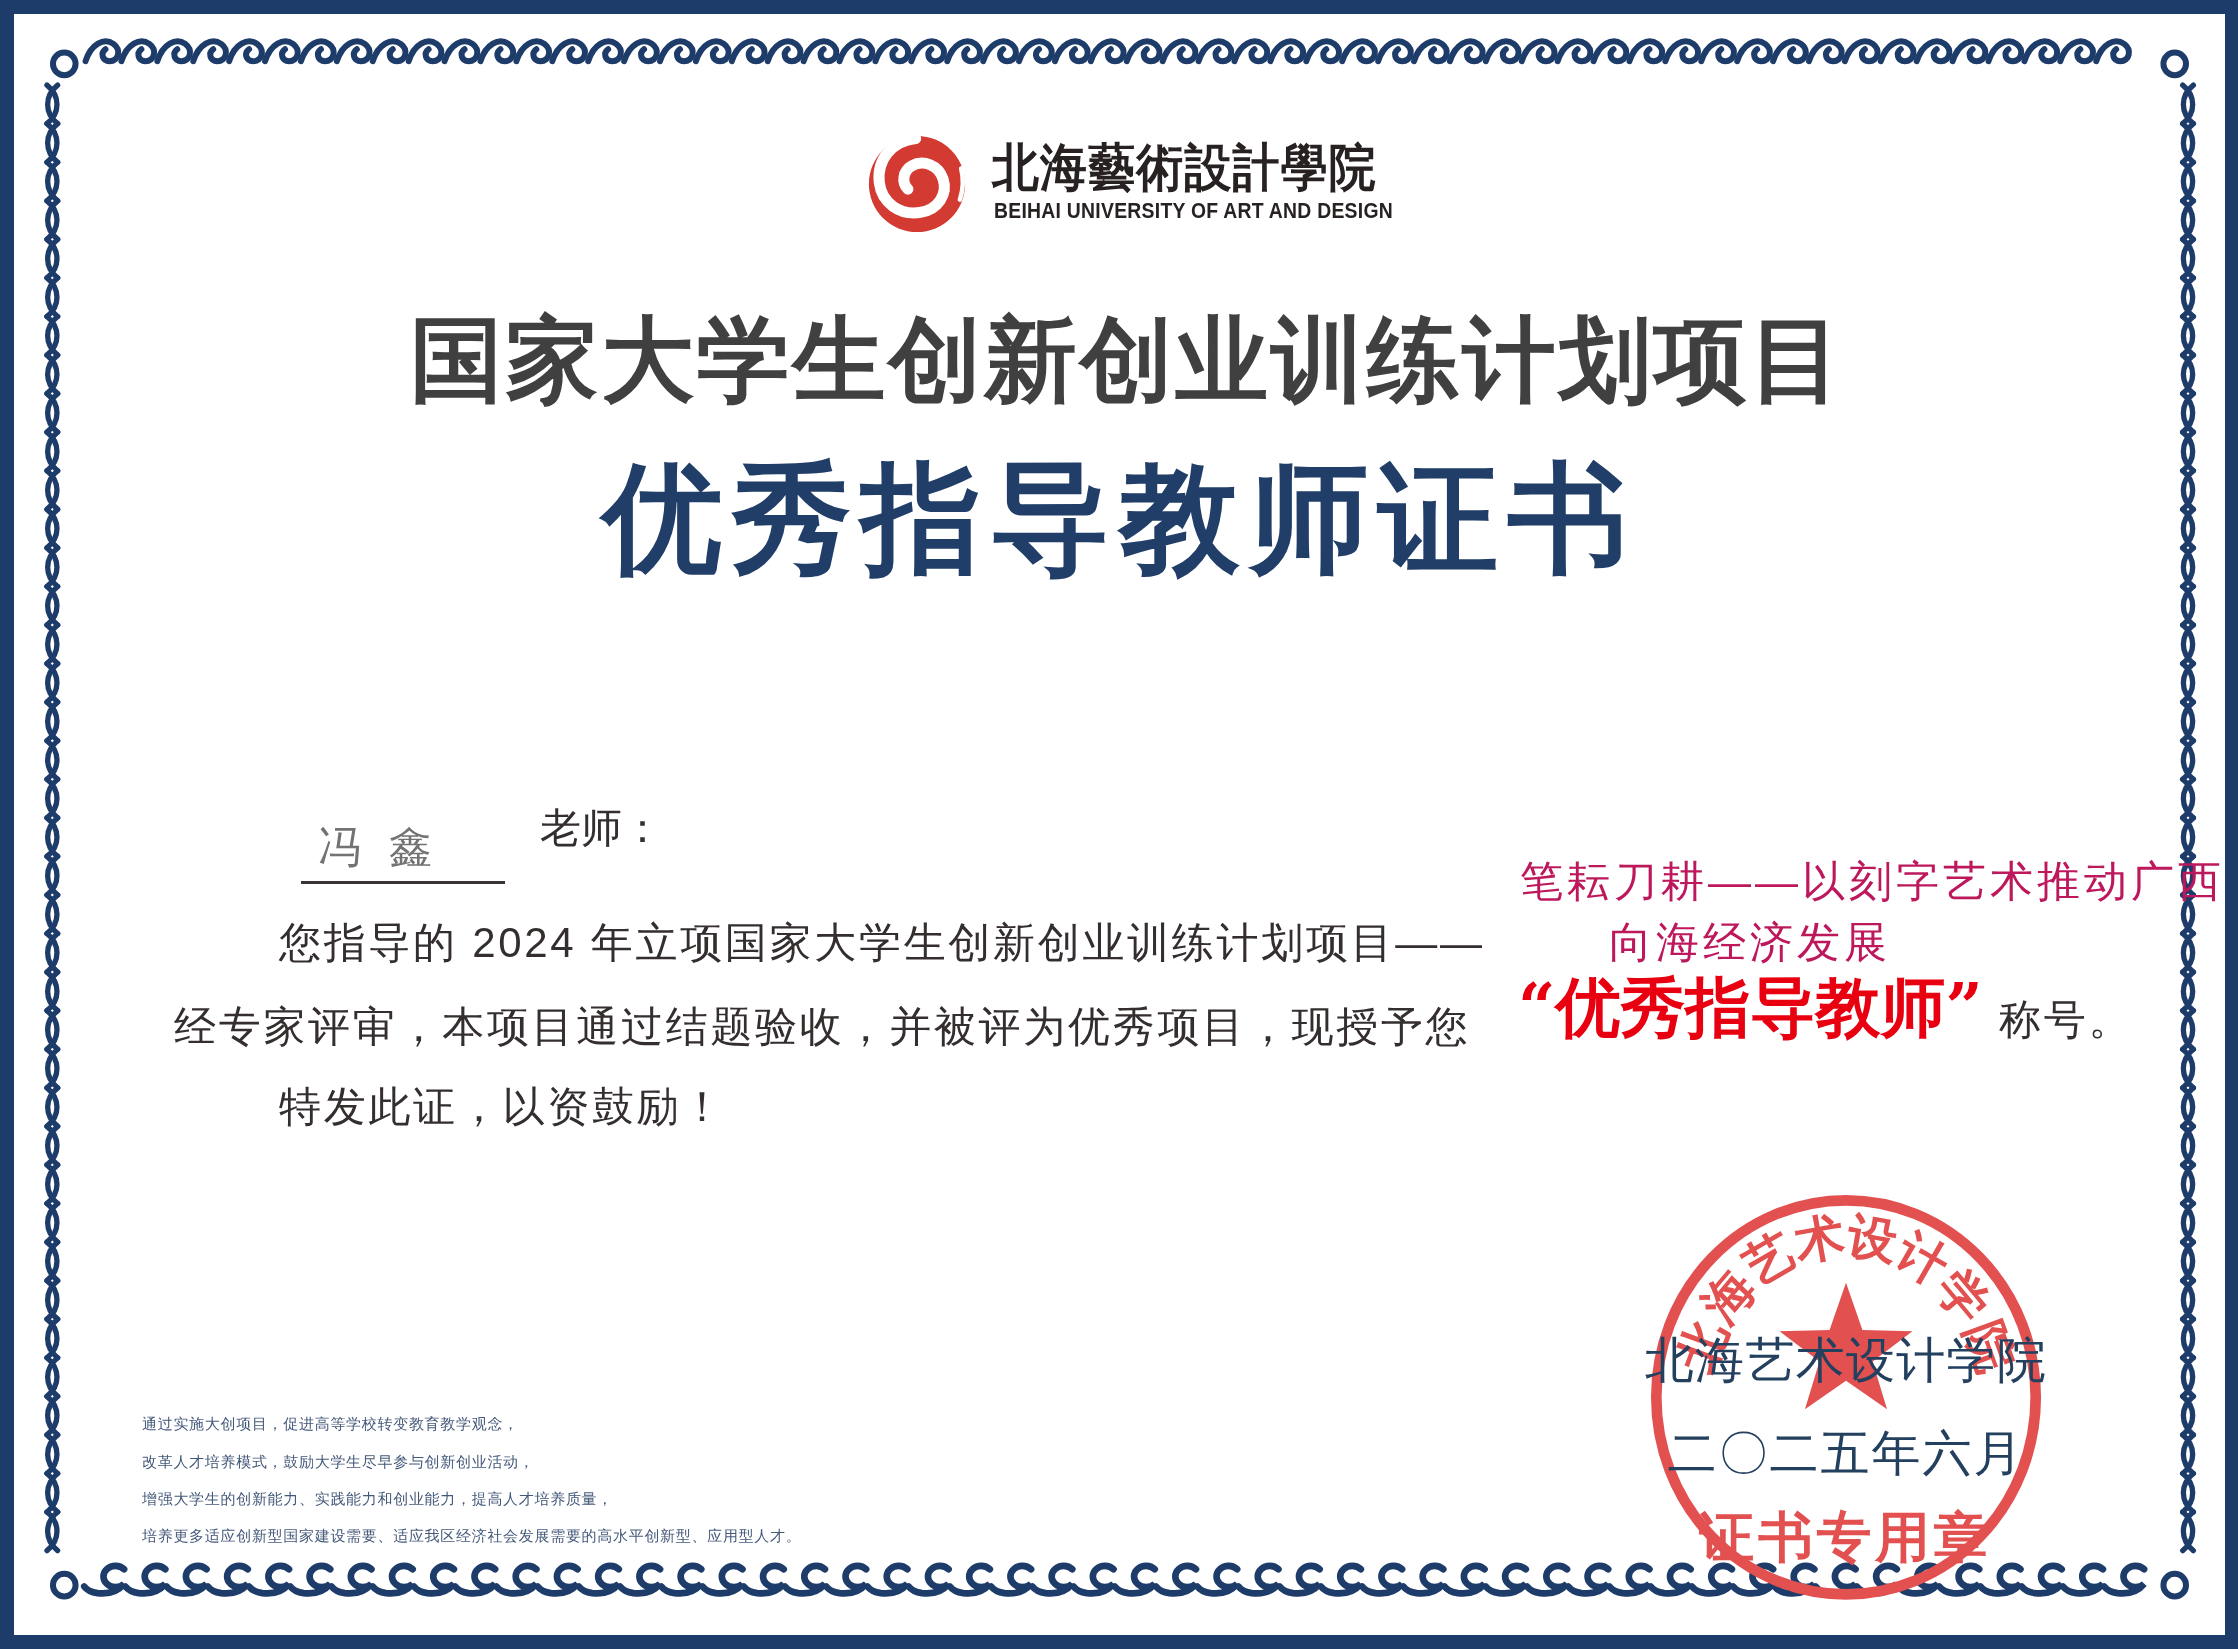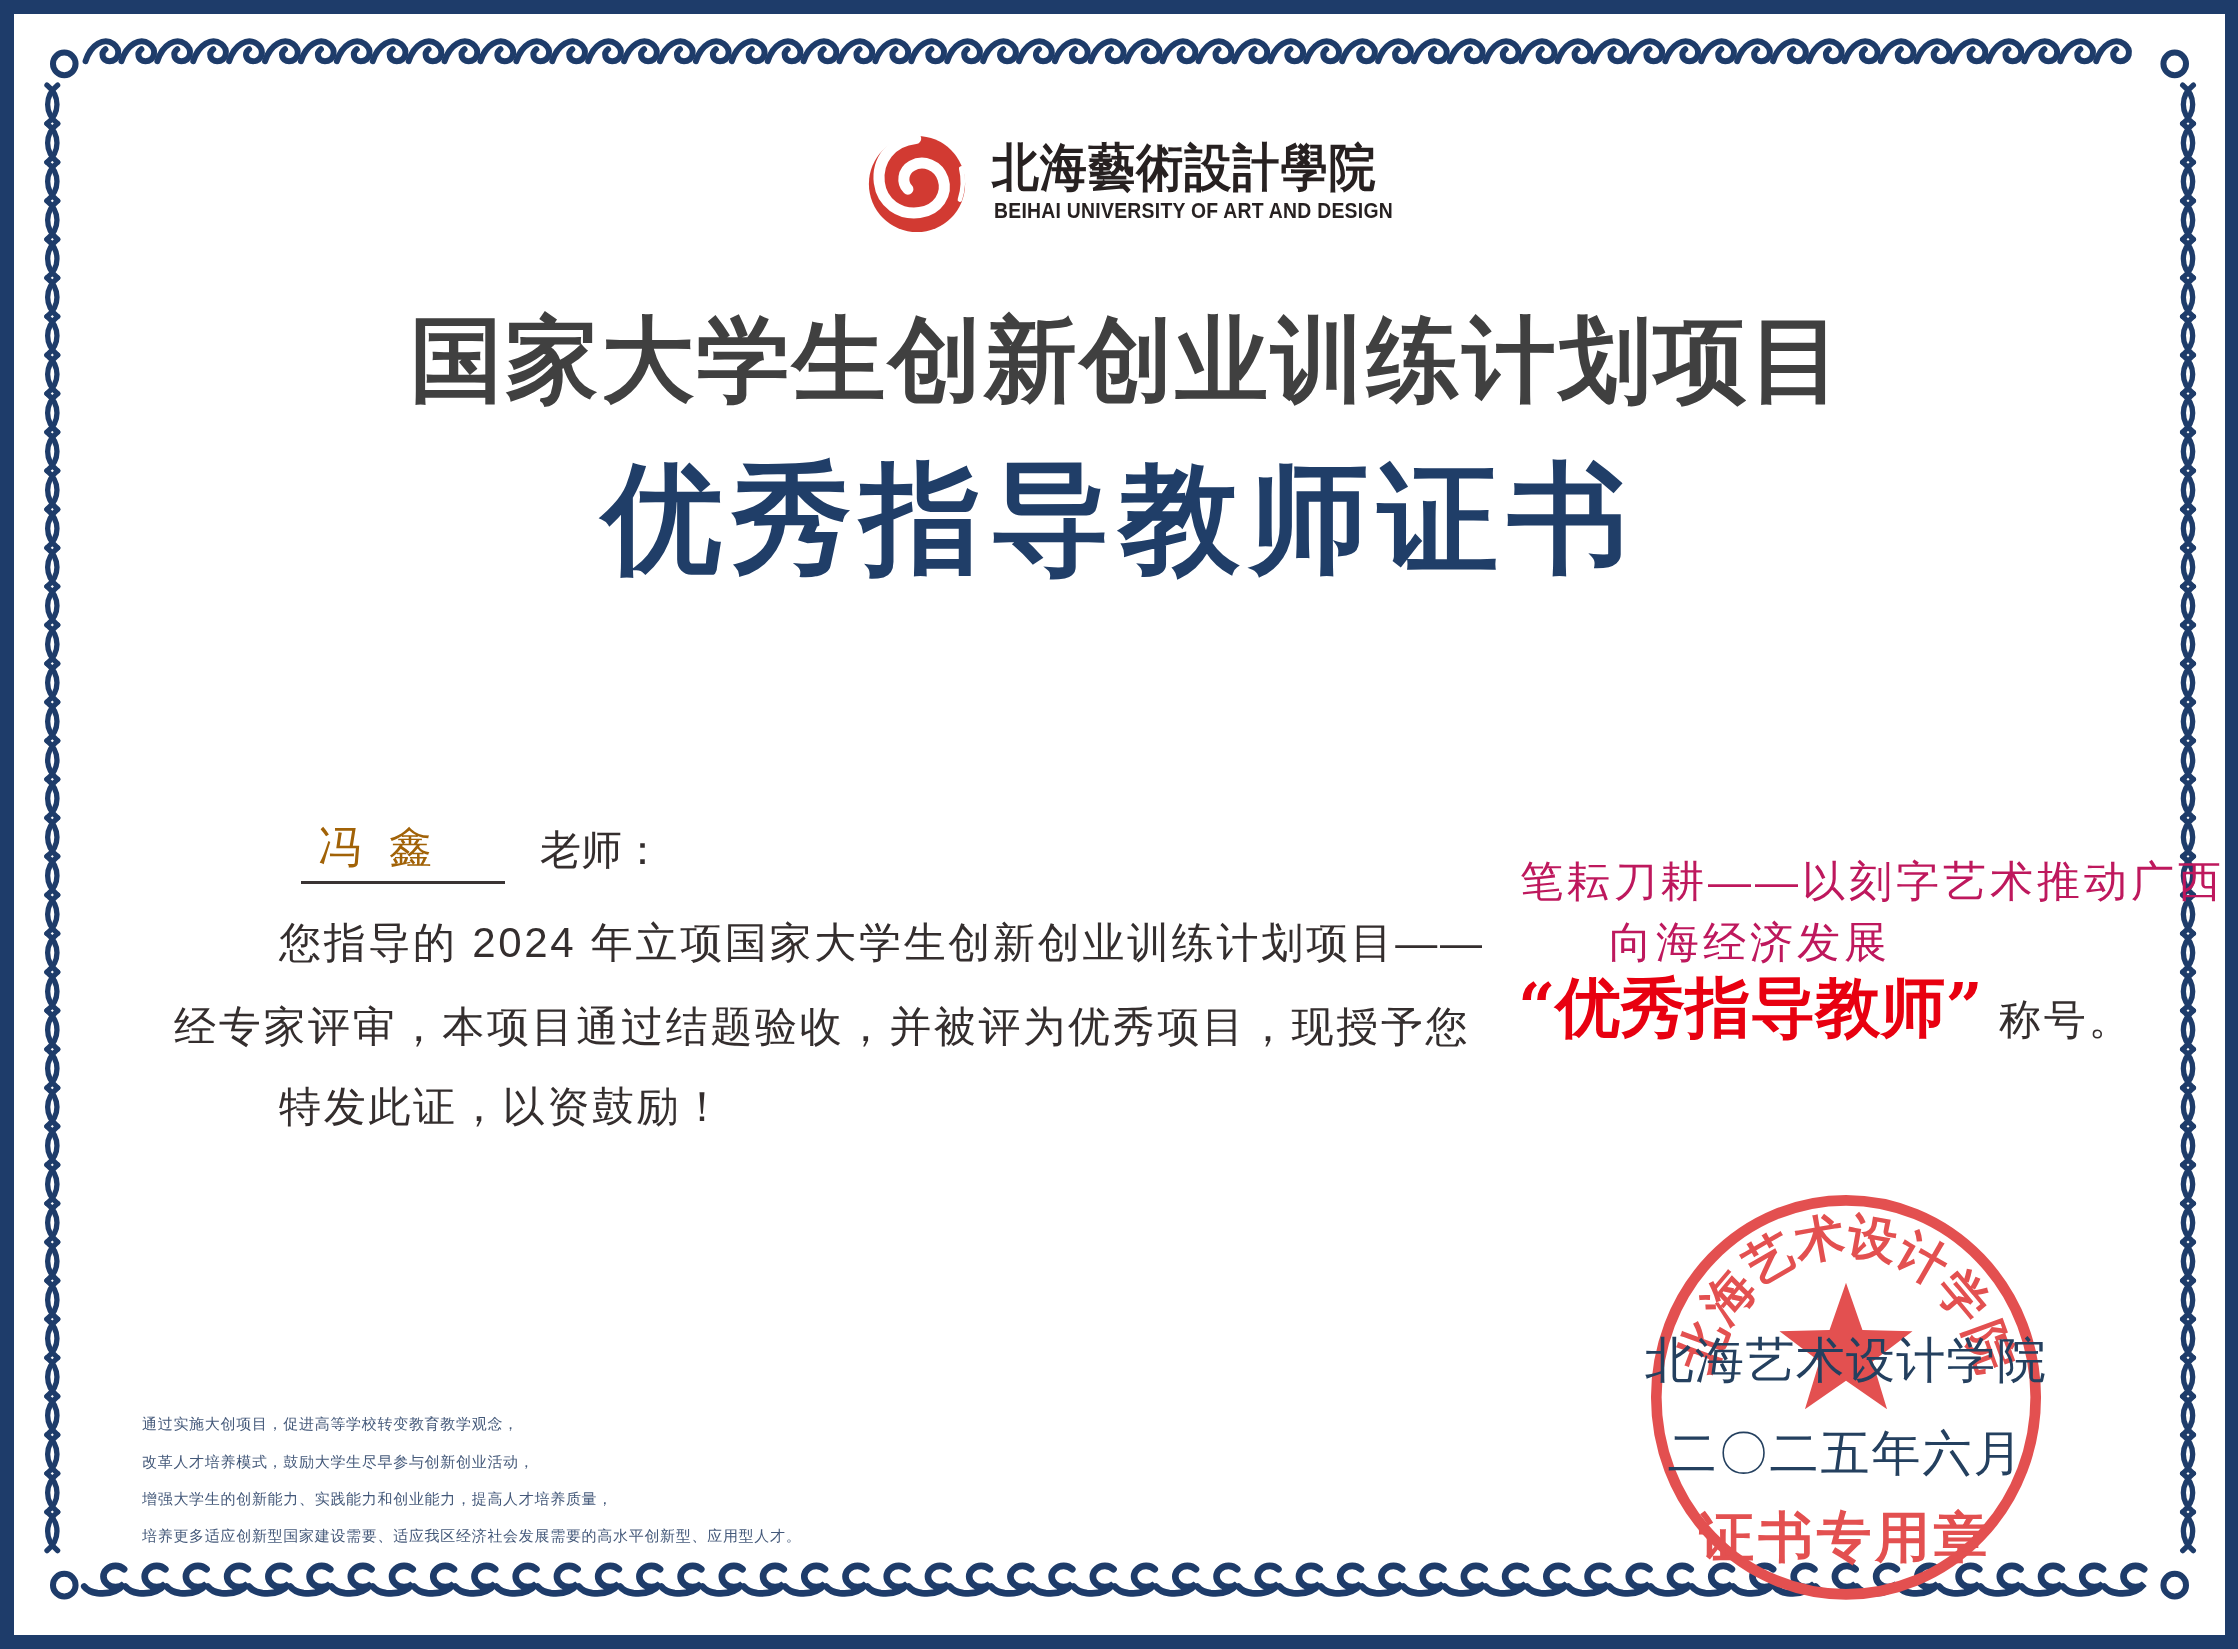--- a/index.html
+++ b/index.html
@@ -31,23 +31,23 @@
     font-family:"DejaVu Serif",serif;font-weight:700;font-size:93px;
     color:#404040;letter-spacing:2.7px;white-space:nowrap;padding-left:8px;
   }
   .title2{
     left:0;top:439px;width:100%;text-align:center;
     font-family:"DejaVu Serif",serif;font-weight:700;font-size:120px;
     color:#203e68;letter-spacing:9.3px;white-space:nowrap;
   }
 
   
-  .name{left:318px;top:819px;font-size:43px;color:#a16207;letter-spacing:8px;white-space:nowrap;}
+  .name{left:318px;top:819px;font-size:43px;color:#737373;letter-spacing:8px;white-space:nowrap;}
   .name-underline{left:301px;top:881px;width:204px;height:2.7px;background:#3a3434;}
-  .salutation{left:540px;top:823px;font-size:41px;color:#342e2e;white-space:nowrap;}
+  .salutation{left:540px;top:801px;font-size:41px;color:#342e2e;white-space:nowrap;}
   .body-line{font-size:42px;color:#342e2e;letter-spacing:2.7px;white-space:nowrap;margin-top:16px;}
   .body-line1{left:279px;top:899px;}
   .body-line2{left:174px;top:983px;}
   .body-line3{left:279px;top:1063px;}
   .project-line{font-size:43px;color:#be185d;letter-spacing:4px;white-space:nowrap;}
   .project-l1{left:1520px;top:853px;}
   .project-l2{left:1576px;top:914px;margin-left:33px;}
   .award{
     left:1518px;top:964px;font-size:65px;font-weight:700;color:#e80010;
     font-family:"DejaVu Serif",serif;letter-spacing:0;white-space:nowrap;z-index:3;

